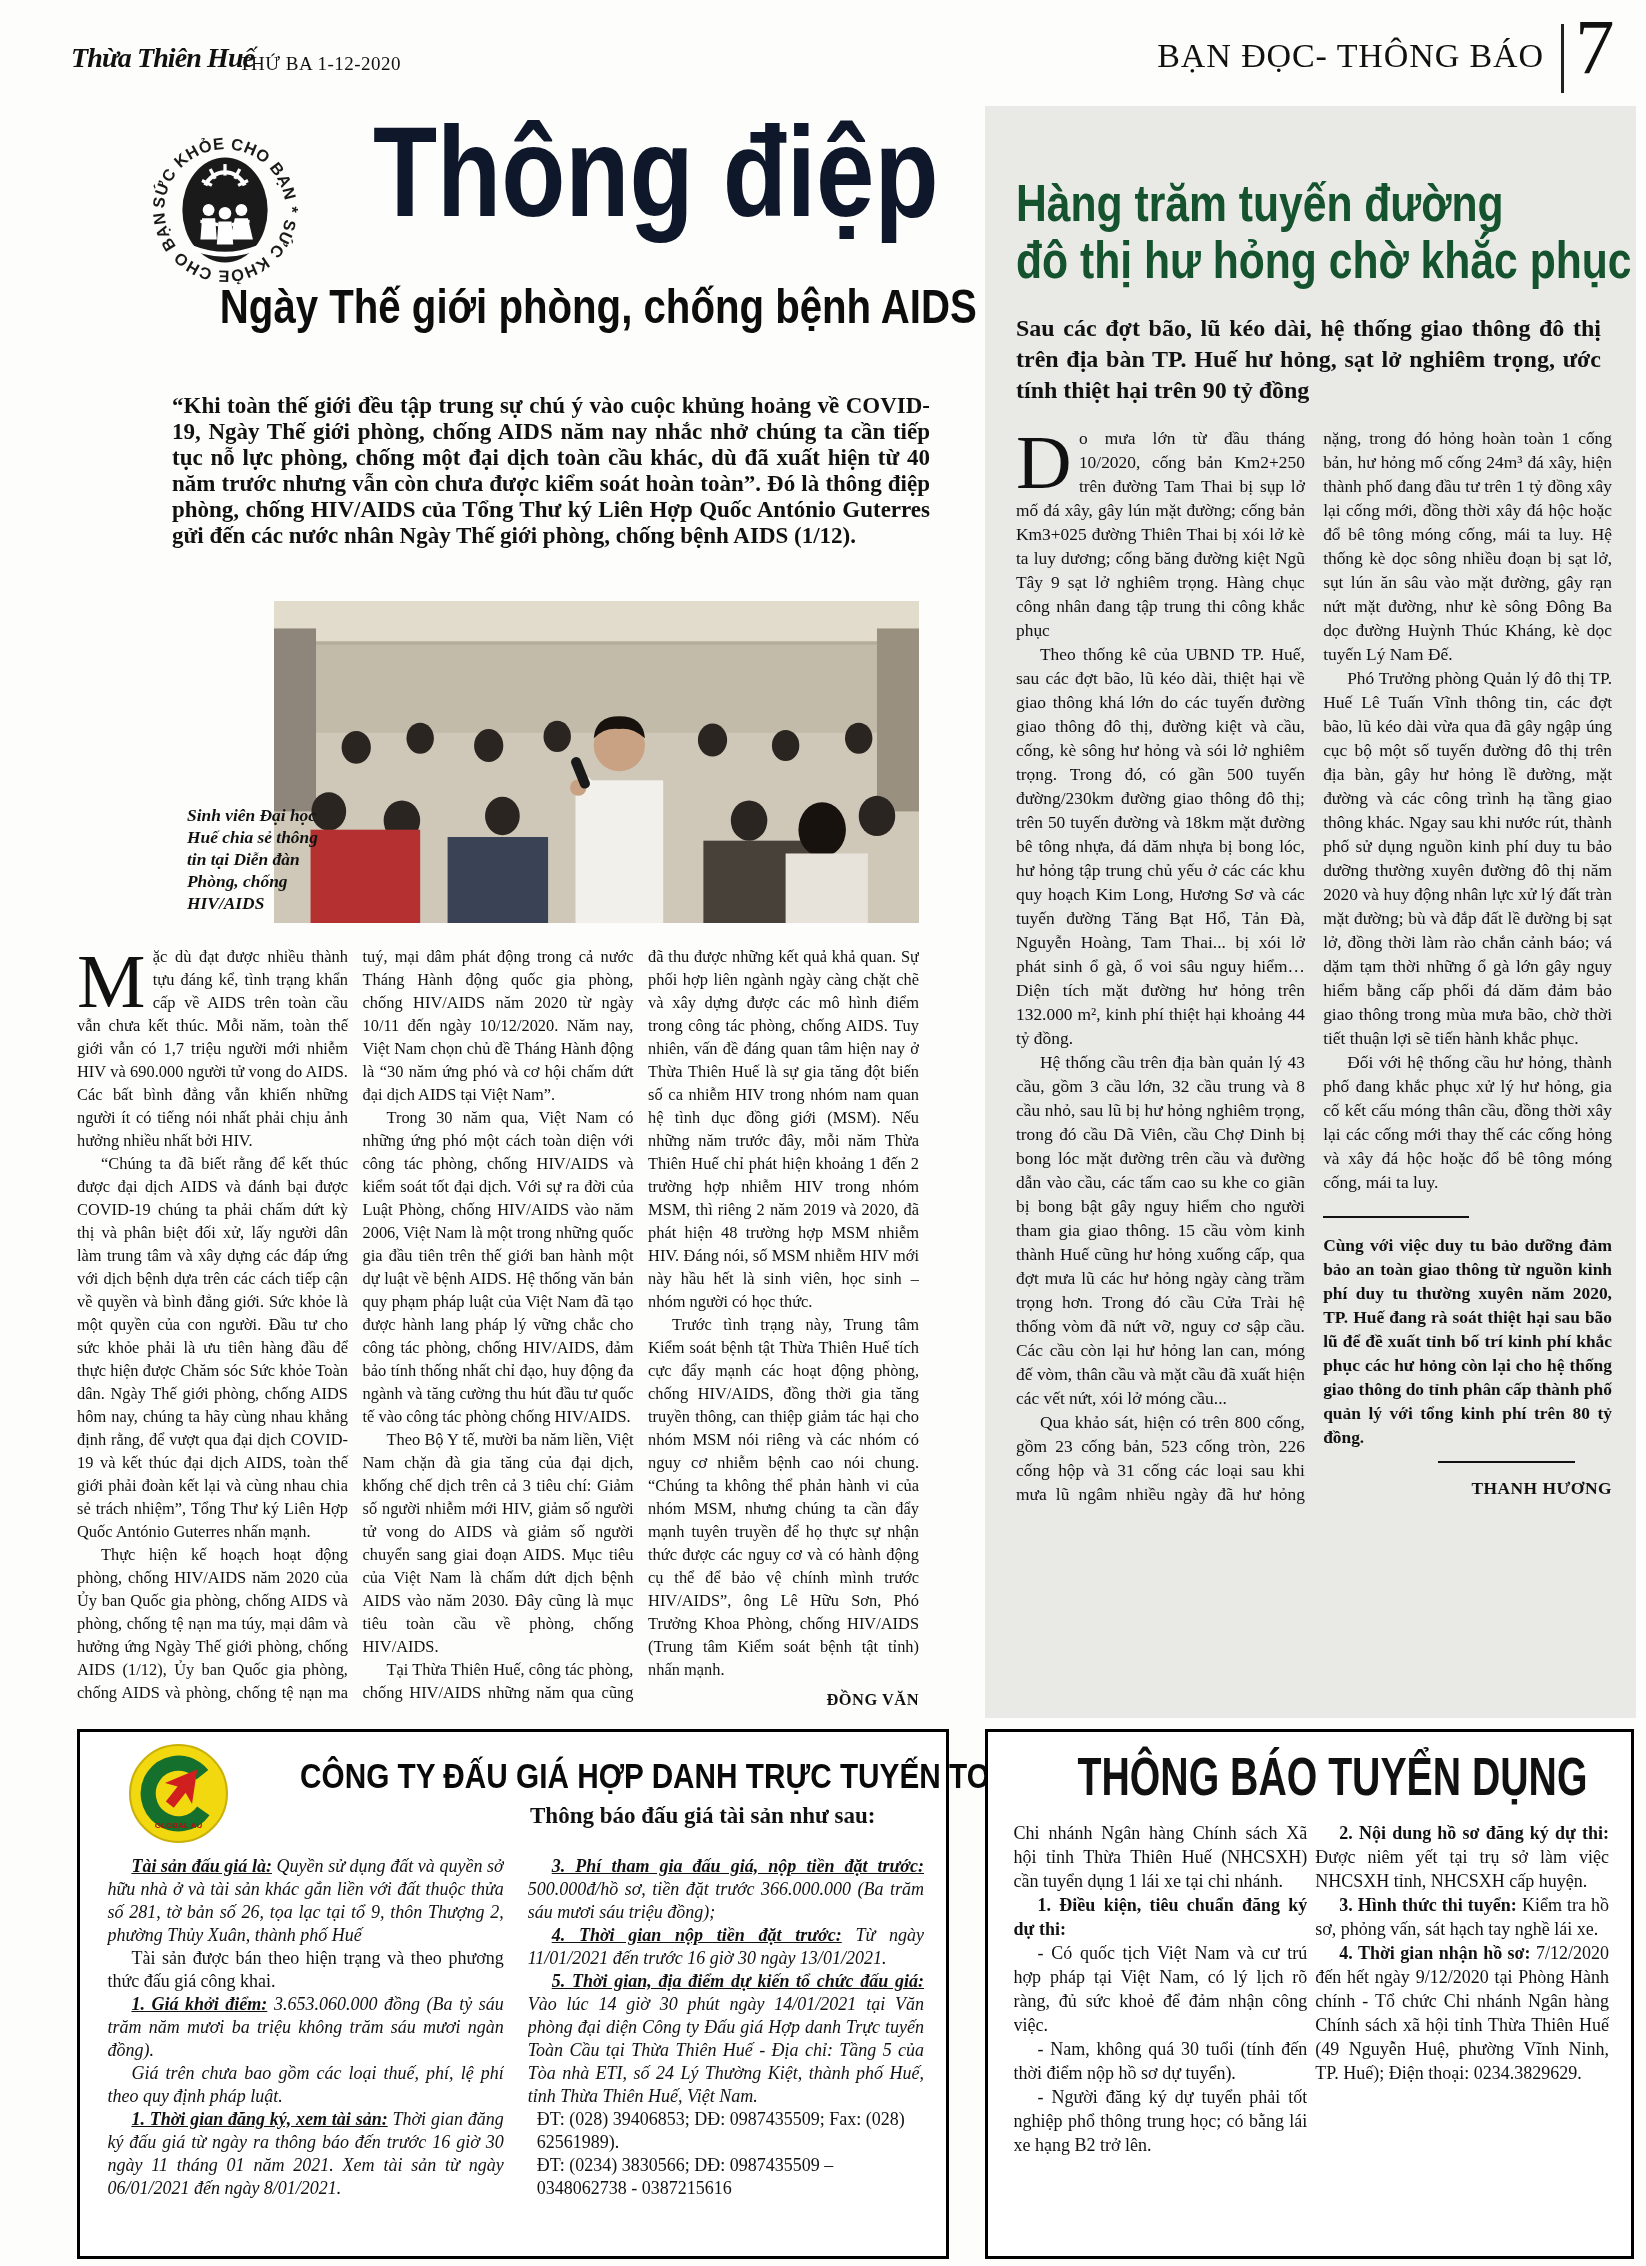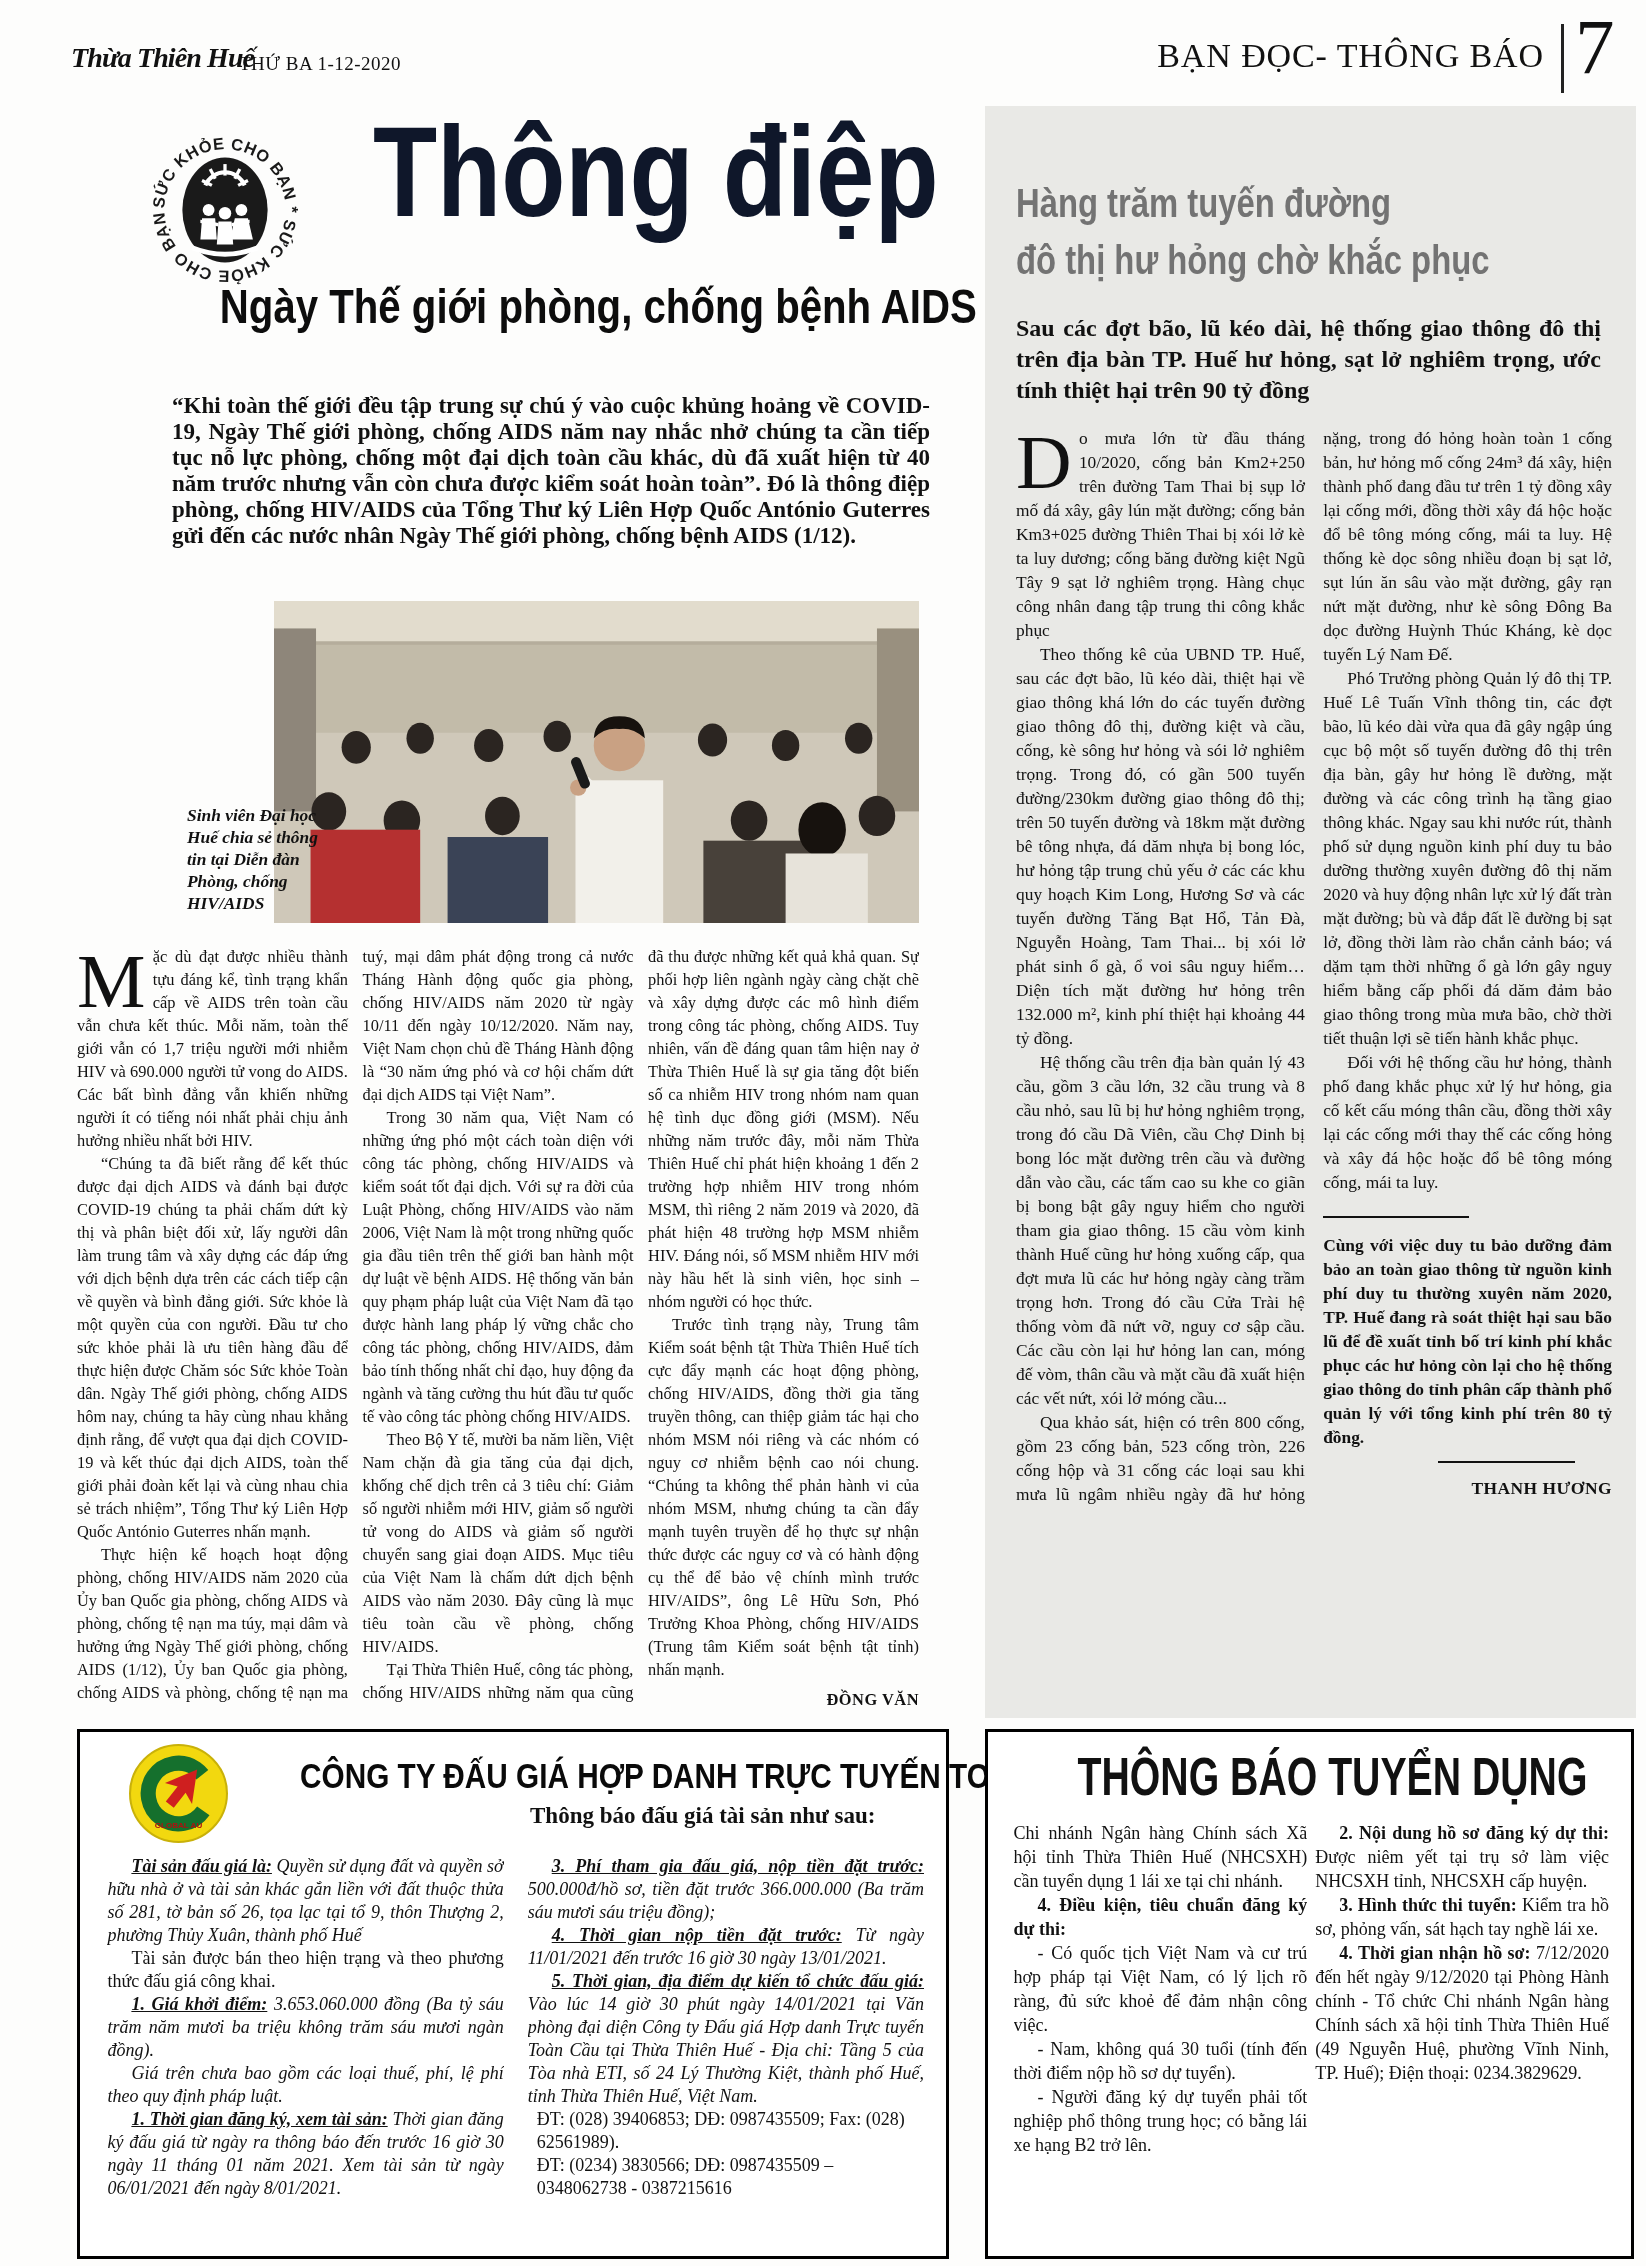--- a/index.html
+++ b/index.html
@@ -25,21 +25,21 @@
   .caption{position:absolute;left:144px;top:804px;width:132px;font-size:17.4px;line-height:22px;font-weight:bold;font-style:italic;margin-left:43px;}
   .article-cols{position:absolute;left:77px;top:945px;width:842px;height:855px;
         column-count:3;column-gap:14.6px;font-size:16.4px;line-height:23px;text-align:justify;overflow:hidden;}
   .article-cols p,.road-cols p,.ad-col p,.recruit-col p{margin:0;text-indent:24px;}
   p.first{text-indent:0;}
   .dropcap::first-letter{float:left;font-size:77px;line-height:.78;padding:5.5px 7.3px 1.8px 0;font-weight:400;}
   p.author{font-weight:bold;text-align:right;text-indent:0;margin-top:7.3px;letter-spacing:0.5px;}
   p.author.ruled::before{content:'';display:block;border-top:2.7px solid #111;width:137px;margin:12.8px 37px 12.8px auto;}
   
   .panel{position:absolute;left:985px;top:106px;width:651px;height:1612px;background:#e9e9e6;}
-  .road-title{margin:69px 0 0 31px;font-size:40px;line-height:57px;color:#737373;}
+  .road-title{margin:69px 0 0 31px;font-size:52px;line-height:57px;color:#14532d;}
   .standfirst{margin:24px 35px 0 31px;font-size:24px;line-height:31px;font-weight:bold;text-align:justify;}
   .road-cols{margin:20px 22px 0 31px;width:596px;height:1232px;column-count:2;column-gap:18.3px;
         font-size:17.4px;line-height:24px;text-align:justify;overflow:hidden;}
   p.note{font-weight:bold;text-indent:0;margin-top:22px;}
   p.note::before{content:'';display:block;border-top:2.7px solid #111;width:146px;margin-bottom:14.6px;}
   
   .ad{position:absolute;left:77px;top:1729px;width:866px;height:524px;border:3.7px solid #000;background:#fff;}
   .ad-head{display:flex;align-items:center;margin:11px 18.3px 0 48px;}
   .ad-logo{width:101px;height:101px;flex:0 0 auto;}
   .ad-titles{flex:1;text-align:center;}
@@ -212,21 +212,21 @@
     </div>
   </div>
 
   <div class="recruit">
     <div class="recruit-title">
       <span class="cond">THÔNG BÁO TUYỂN DỤNG</span>
     </div>
     <div class="recruit-cols">
       <div class="recruit-col">
           <p class="first">Chi nhánh Ngân hàng Chính sách Xã hội tỉnh Thừa Thiên Huế (NHCSXH) cần tuyển dụng 1 lái xe tại chi nhánh.</p>
-          <p class="boldp">4. Điều kiện, tiêu chuẩn đăng ký dự thi:</p>
+          <p class="boldp">1. Điều kiện, tiêu chuẩn đăng ký dự thi:</p>
           <p>- Có quốc tịch Việt Nam và cư trú hợp pháp tại Việt Nam, có lý lịch rõ ràng, đủ sức khoẻ để đảm nhận công việc.</p>
           <p>- Nam, không quá 30 tuổi (tính đến thời điểm nộp hồ sơ dự tuyển).</p>
           <p>- Người đăng ký dự tuyển phải tốt nghiệp phổ thông trung học; có bằng lái xe hạng B2 trở lên.</p>
         </div>
       <div class="recruit-col">
           <p><b class="run-in">2. Nội dung hồ sơ đăng ký dự thi:</b> Được niêm yết tại trụ sở làm việc NHCSXH tỉnh, NHCSXH cấp huyện.</p>
           <p><b class="run-in">3. Hình thức thi tuyển:</b> Kiểm tra hồ sơ, phỏng vấn, sát hạch tay nghề lái xe.</p>
           <p><b class="run-in">4. Thời gian nhận hồ sơ:</b> 7/12/2020 đến hết ngày 9/12/2020 tại Phòng Hành chính - Tổ chức Chi nhánh Ngân hàng Chính sách xã hội tỉnh Thừa Thiên Huế (49 Nguyễn Huệ, phường Vĩnh Ninh, TP. Huế); Điện thoại: 0234.3829629.</p>
         </div>
     </div>

